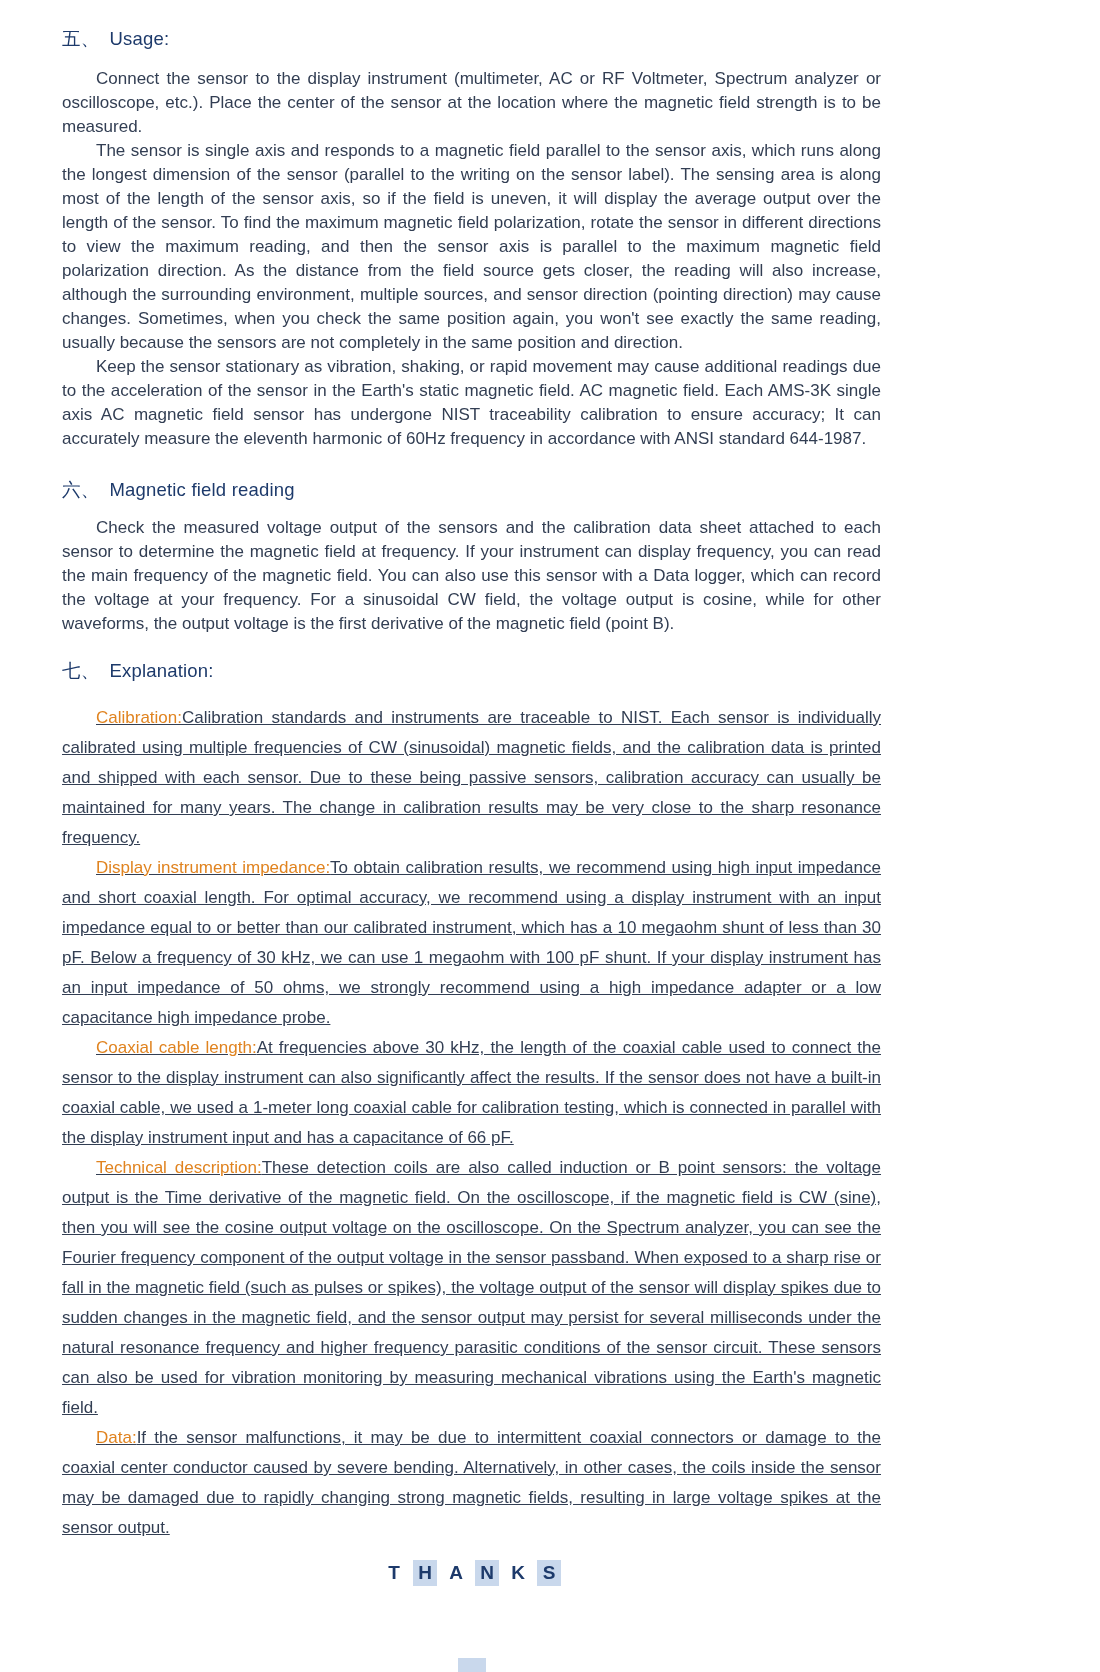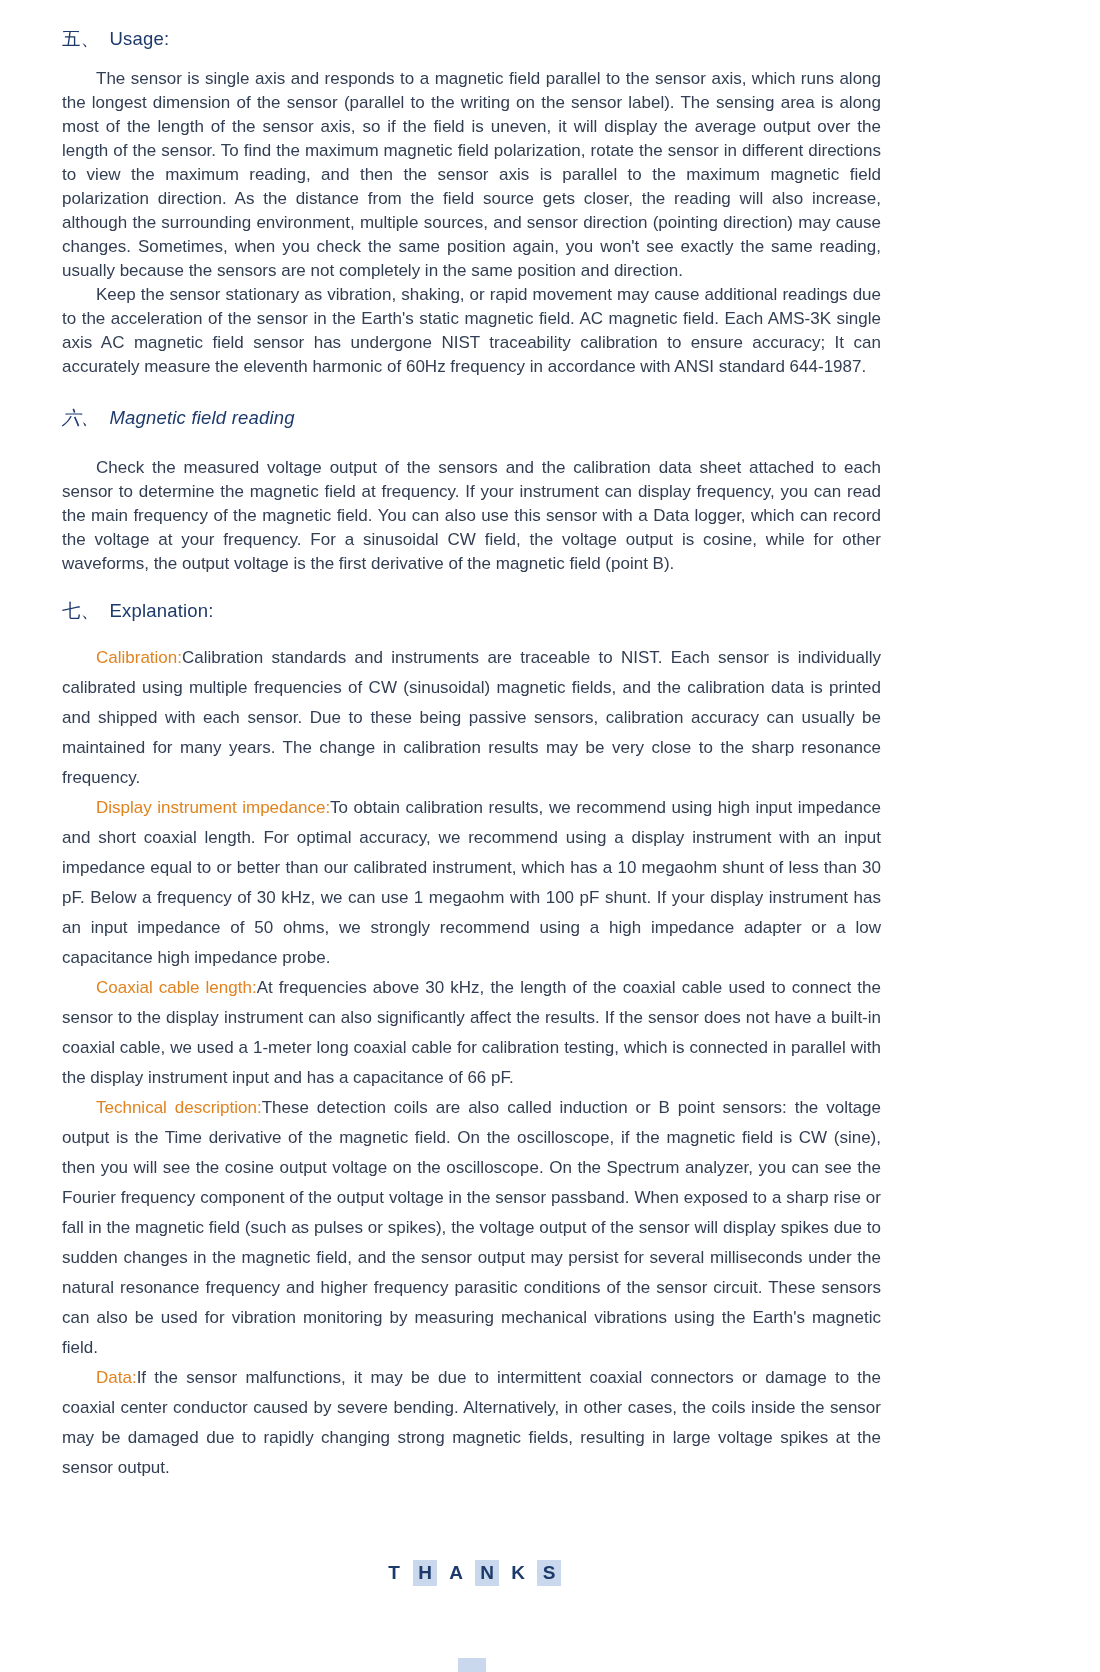--- a/index.html
+++ b/index.html
@@ -33,24 +33,25 @@
   h2.sec-heading .cn{margin-right:10px;}
   .p{
     font-size:17px;
     line-height:24px;
     text-align:justify;
     text-indent:34px;
     margin:0;
   }
   .section-usage{margin-bottom:26px;}
   .section-reading{margin-bottom:22px;}
-  .section-reading h2.sec-heading{margin-bottom:26px;font-style:italic;}
+  .section-reading h2.sec-heading{margin-bottom:14px;}
   .section-explanation h2.sec-heading{margin-bottom:20px;}
   .section-explanation .p{
     line-height:30px;
+    text-decoration:underline;
   }
   .lbl{color:var(--orange);}
   .footer{
     position:absolute;
     left:0;right:0;bottom:0;
     height:170px;
   }
   .thanks{
     position:absolute;
     left:0;right:0;
@@ -84,20 +85,21 @@
 </style>
 </head>
 <body>
 
 <div class="page">
 
   <section class="section-usage">
     <h2 class="sec-heading">
       <span class="cn">五、</span><span>Usage:</span>
     </h2>
+    <p class="p">Connect the sensor to the display instrument (multimeter, AC or RF Voltmeter, Spectrum analyzer or oscilloscope, etc.). Place the center of the sensor at the location where the magnetic field strength is to be measured.</p>
     <p class="p">The sensor is single axis and responds to a magnetic field parallel to the sensor axis, which runs along the longest dimension of the sensor (parallel to the writing on the sensor label). The sensing area is along most of the length of the sensor axis, so if the field is uneven, it will display the average output over the length of the sensor. To find the maximum magnetic field polarization, rotate the sensor in different directions to view the maximum reading, and then the sensor axis is parallel to the maximum magnetic field polarization direction. As the distance from the field source gets closer, the reading will also increase, although the surrounding environment, multiple sources, and sensor direction (pointing direction) may cause changes. Sometimes, when you check the same position again, you won't see exactly the same reading, usually because the sensors are not completely in the same position and direction.</p>
     <p class="p">Keep the sensor stationary as vibration, shaking, or rapid movement may cause additional readings due to the acceleration of the sensor in the Earth's static magnetic field. AC magnetic field. Each AMS-3K single axis AC magnetic field sensor has undergone NIST traceability calibration to ensure accuracy; It can accurately measure the eleventh harmonic of 60Hz frequency in accordance with ANSI standard 644-1987.</p>
   </section>
 
   <section class="section-reading">
     <h2 class="sec-heading">
       <span class="cn">六、</span><span>Magnetic field reading</span>
     </h2>
     <p class="p">Check the measured voltage output of the sensors and the calibration data sheet attached to each sensor to determine the magnetic field at frequency. If your instrument can display frequency, you can read the main frequency of the magnetic field. You can also use this sensor with a Data logger, which can record the voltage at your frequency. For a sinusoidal CW field, the voltage output is cosine, while for other waveforms, the output voltage is the first derivative of the magnetic field (point B).</p>
   </section>

